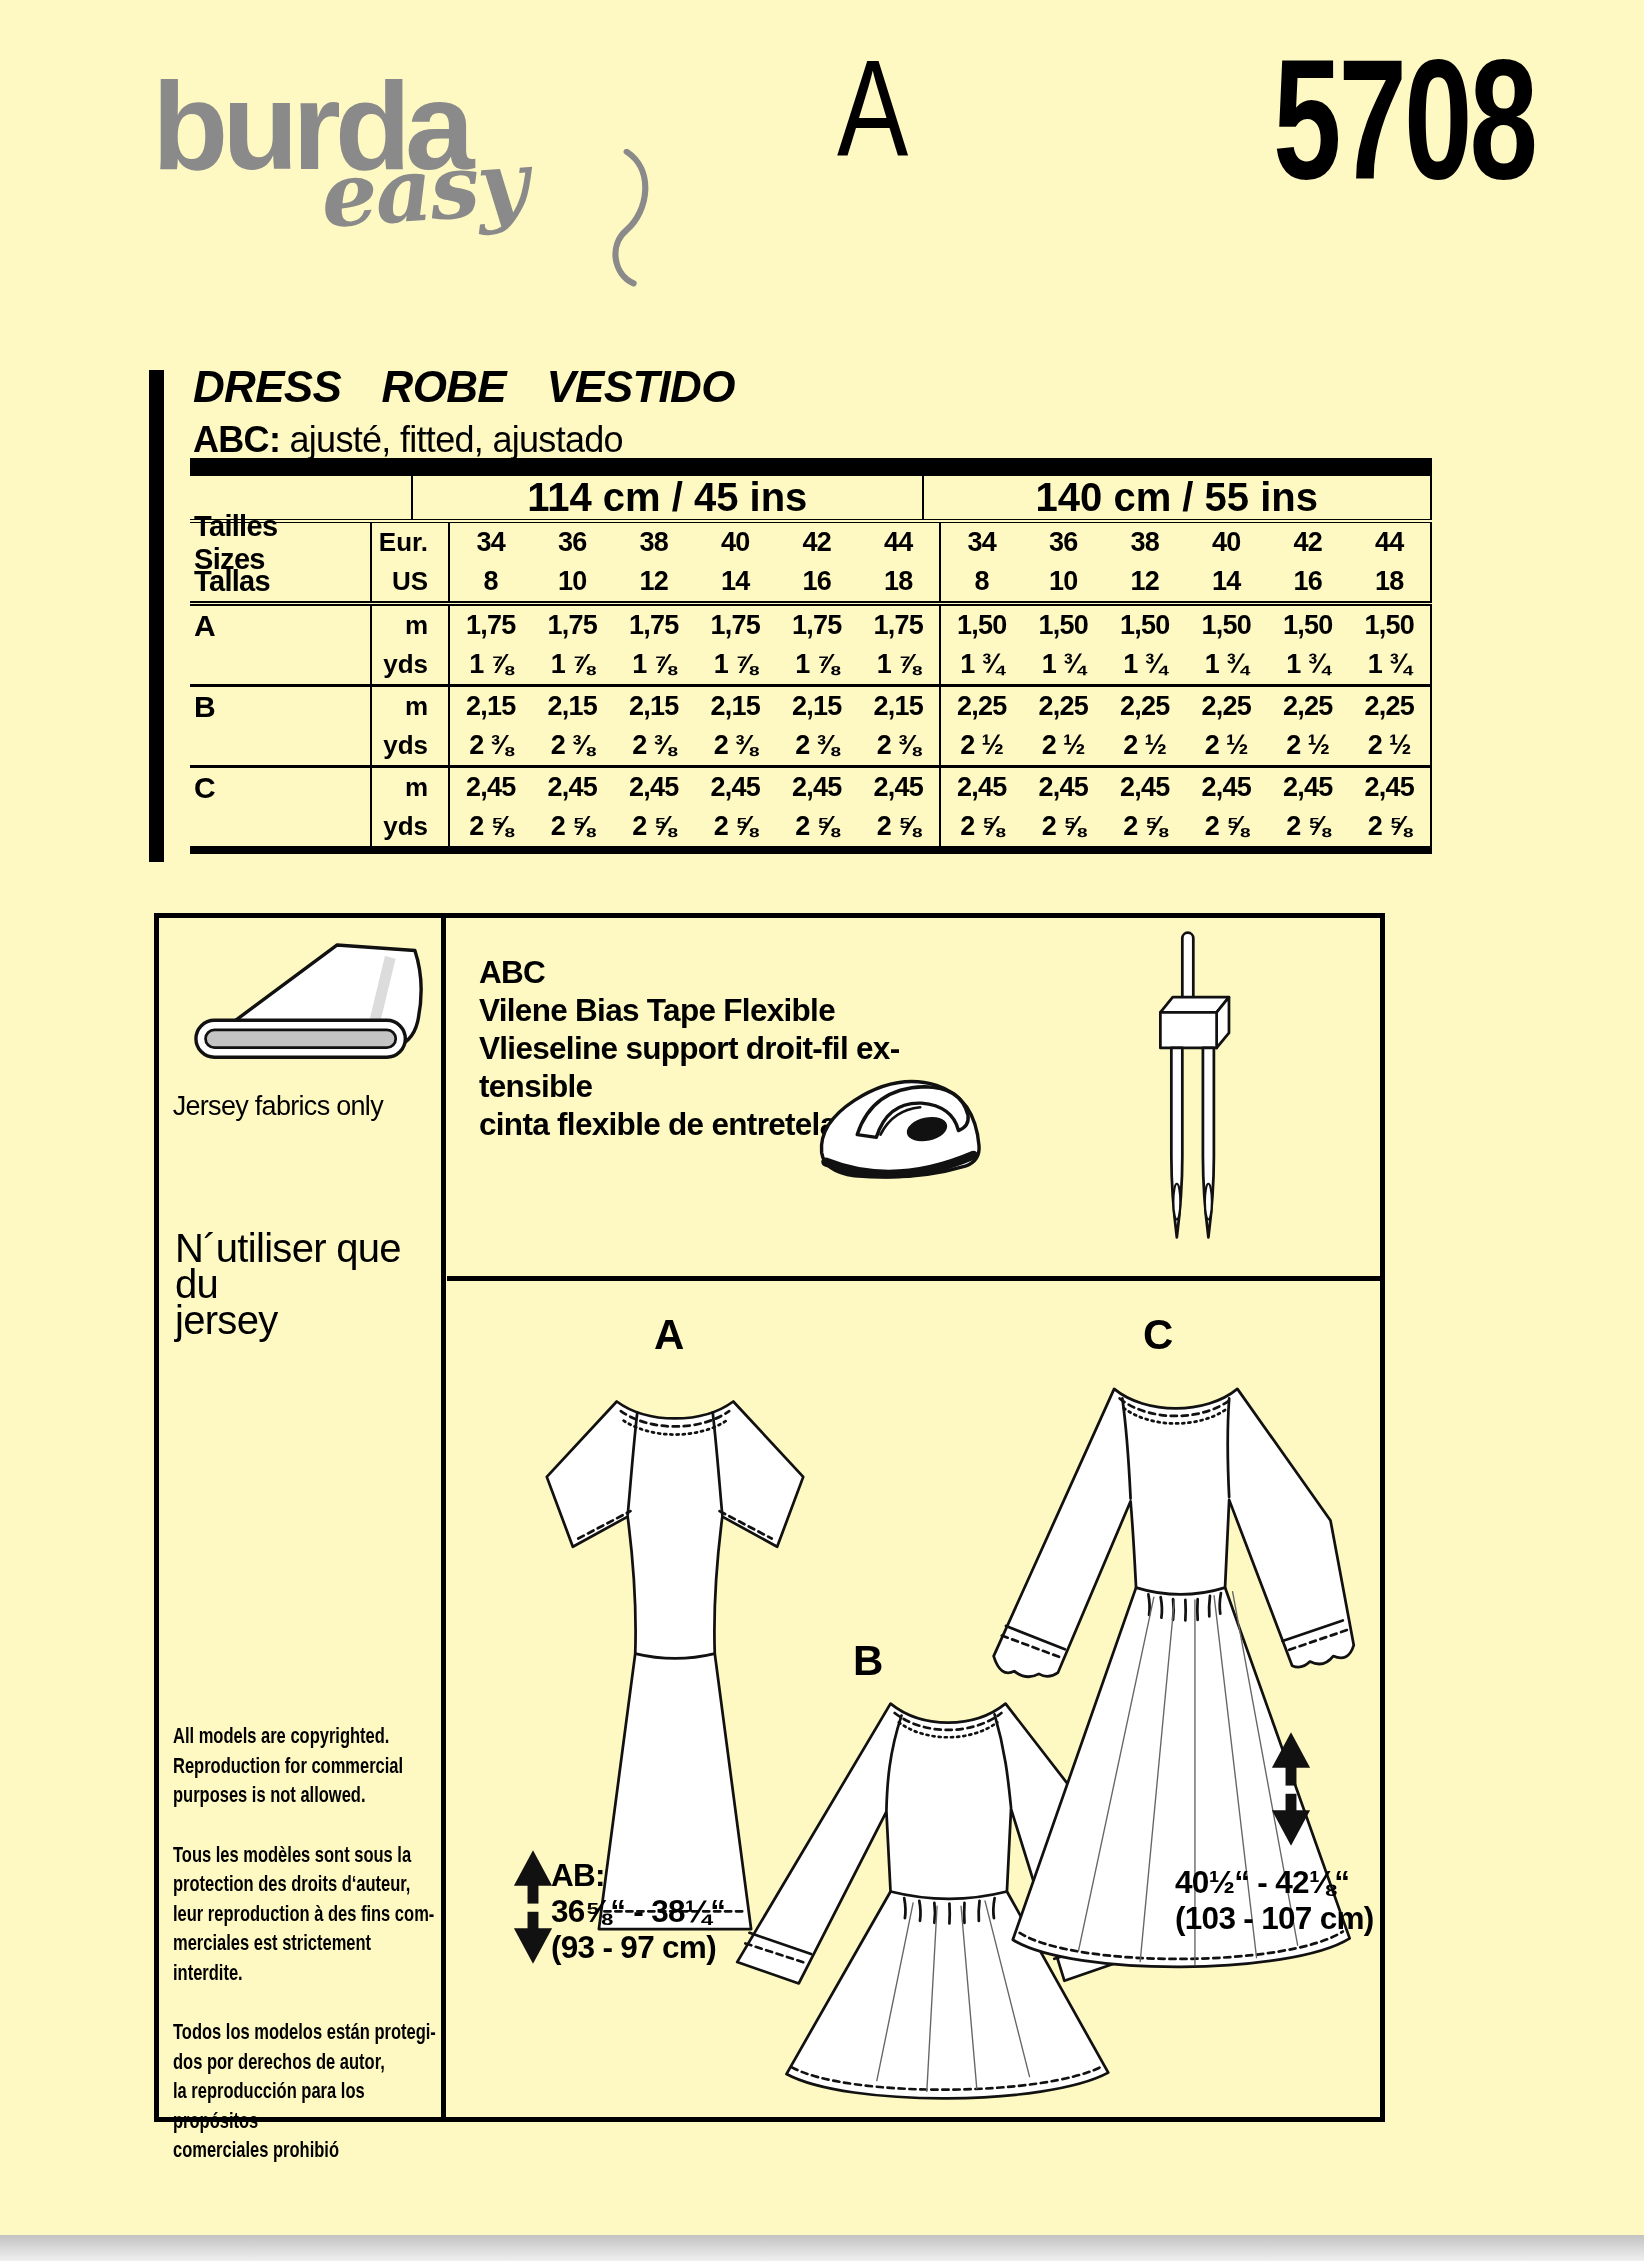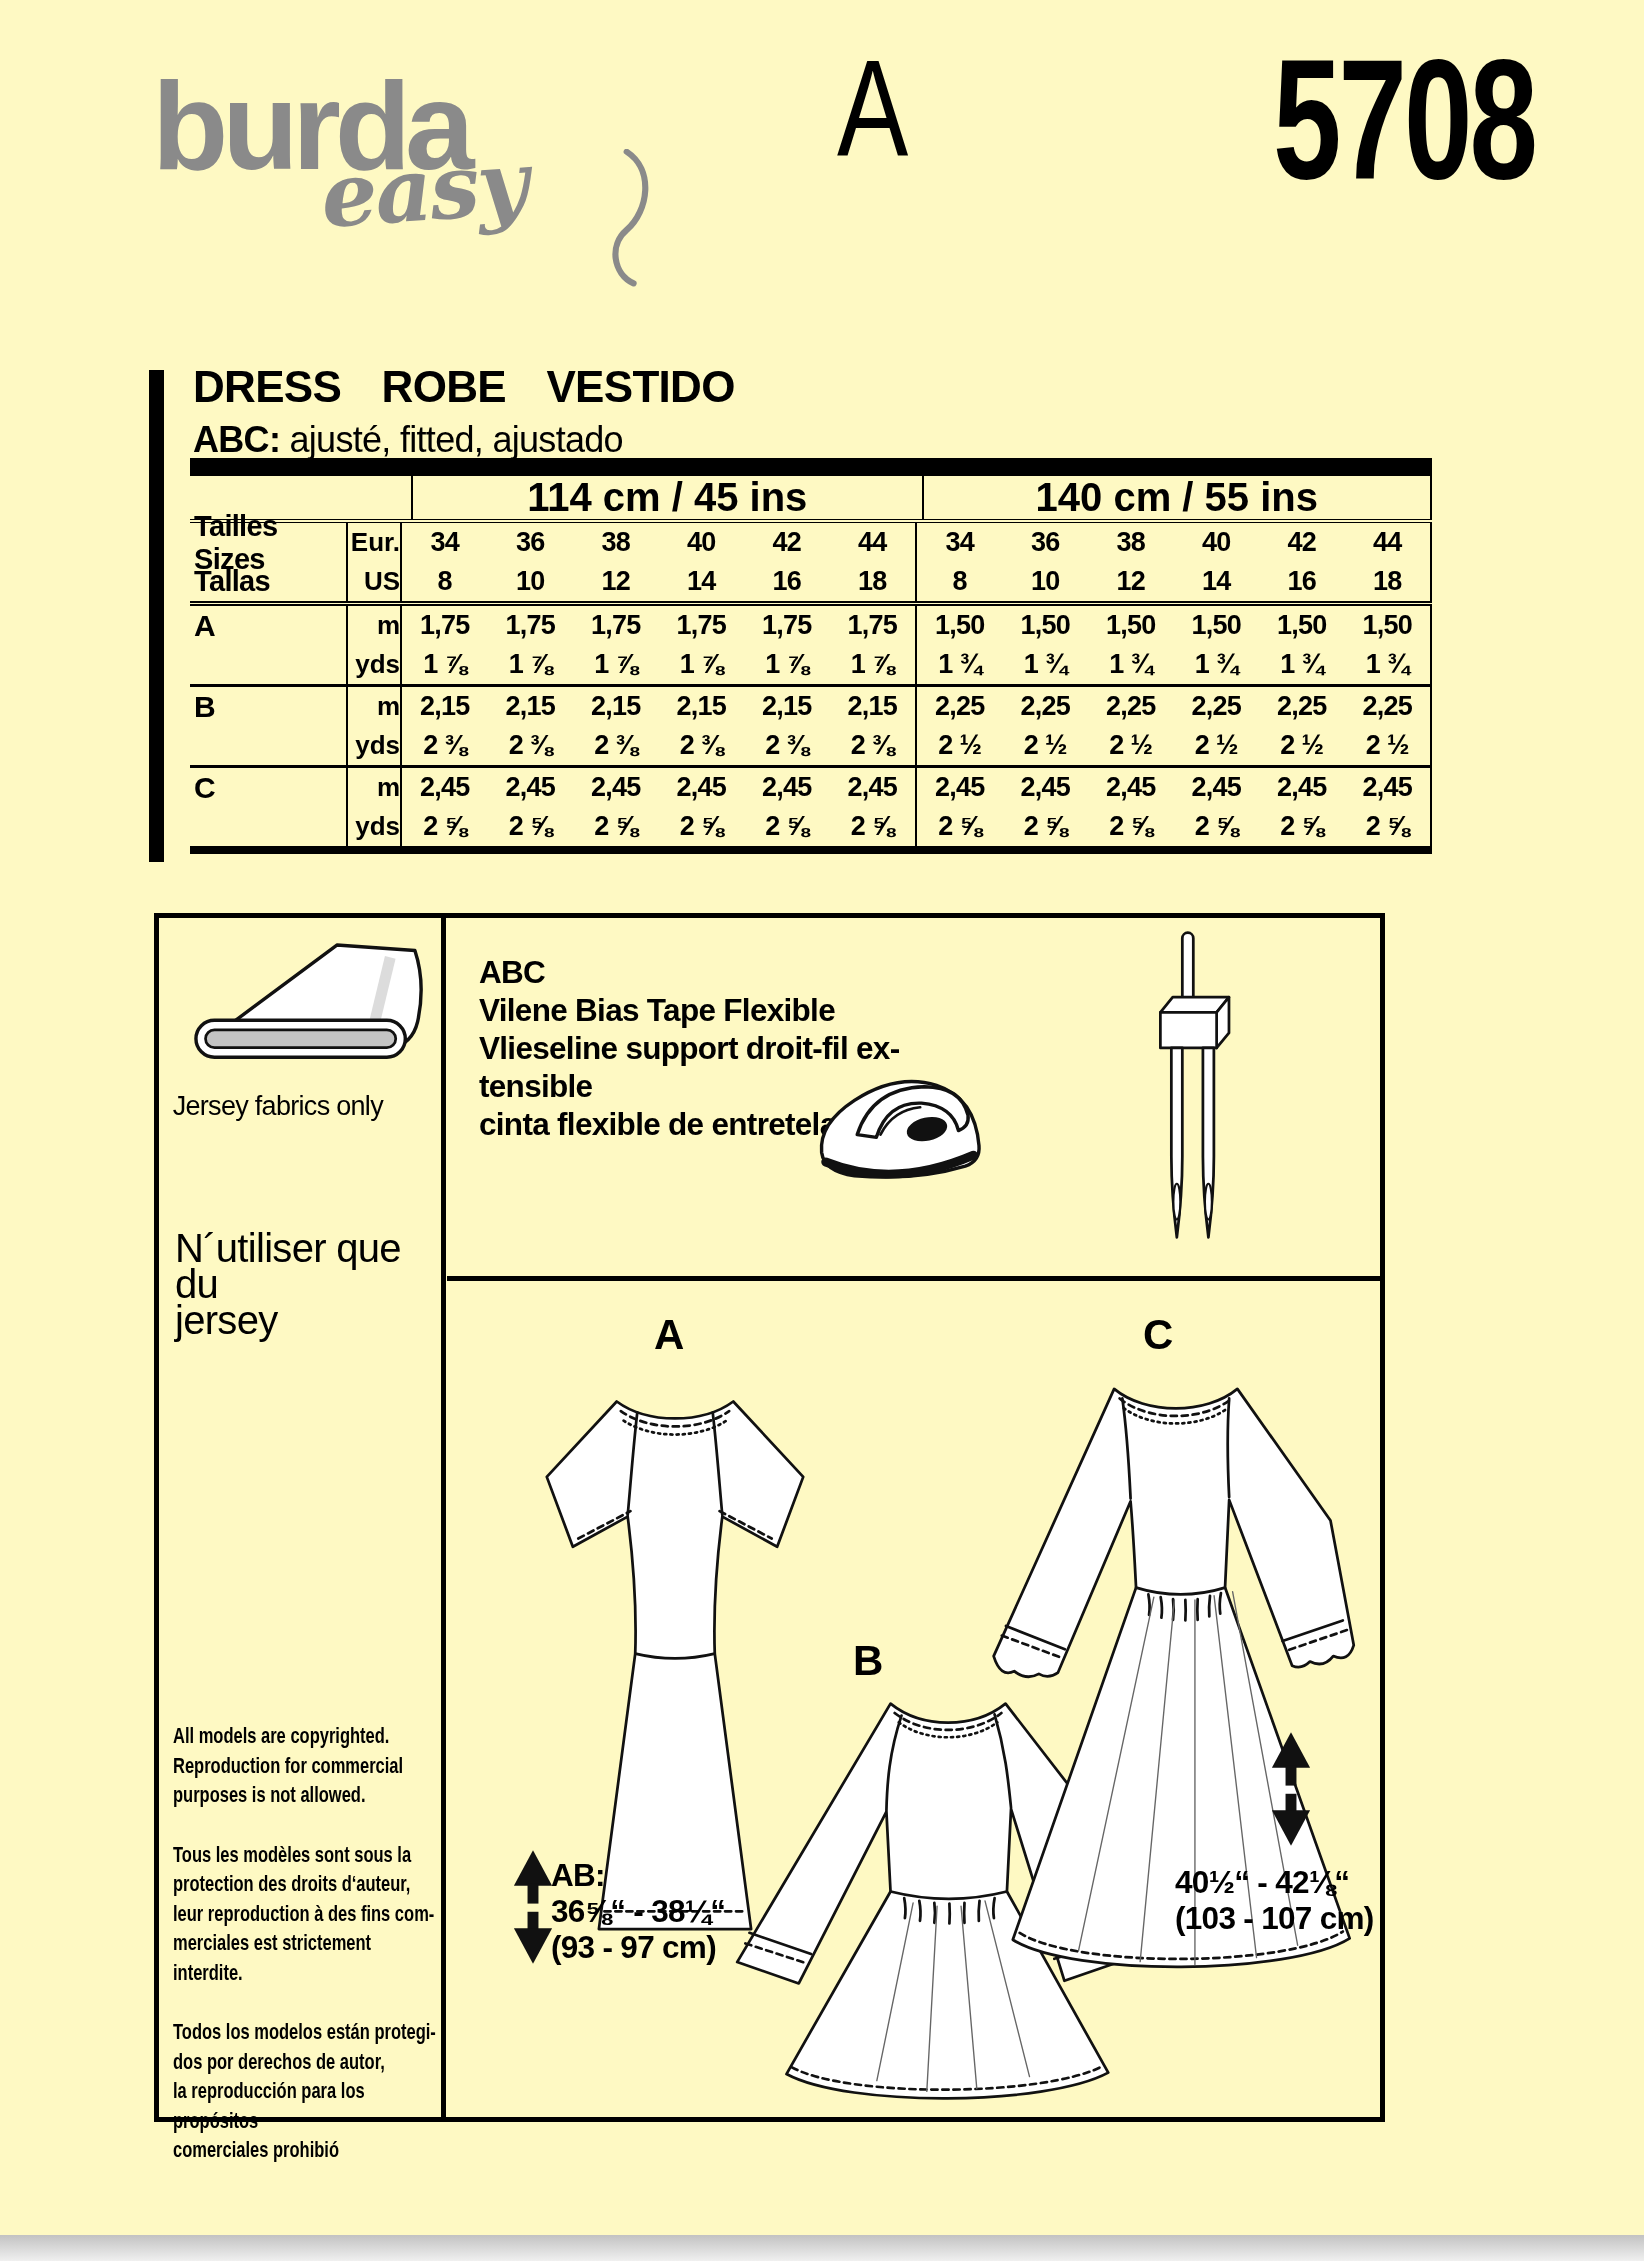--- a/index.html
+++ b/index.html
@@ -11,41 +11,41 @@
   .logo-burda{left:152px;top:63px;font-size:125px;font-weight:700;color:#8a8a8a;letter-spacing:-6.2px;line-height:1;}
   .logo-easy{left:321px;top:145px;font-family:"DejaVu Serif",serif;font-style:italic;font-weight:700;
              font-size:88px;color:#8a8a8a;letter-spacing:-2.1px;transform:rotate(-4deg);line-height:1;}
   .view-letter{left:837px;top:40px;font-size:137px;font-weight:400;line-height:1;
                transform:scaleX(.78);transform-origin:left top;}
   .pattern-number{left:1273px;top:33px;font-size:171px;font-weight:700;letter-spacing:-4.1px;line-height:1;
                   transform:scaleX(.72);transform-origin:left top;}
 
   
   .vbar{left:149px;top:370px;width:15px;height:492px;background:#000;}
-  .title-main{left:193px;top:362px;font-size:44px;font-weight:700;word-spacing:29px;letter-spacing:-0.7px;}
+  .title-main{left:193px;top:362px;font-size:44px;font-weight:700;word-spacing:29px;letter-spacing:-0.7px;font-style:italic;}
   .title-fit{left:193px;top:419px;font-size:36px;letter-spacing:-0.7px;}
   .title-fit b{font-weight:700;}
 
   
   .ytable{left:190px;top:458px;width:1242px;border-bottom:8.2px solid #000;}
   .ytable *{box-sizing:border-box;}
   .tbar{height:18px;background:#000;}
   .thdr{display:flex;height:47px;border-bottom:4.8px double #000;}
   .hspacer{width:221px;}
   .hcell{width:calc((100% - 221px)/2);display:flex;align-items:center;justify-content:center;
          font-size:40px;font-weight:700;border-left:2.1px solid #000;}
   .hcell.hc2{border-left:2.7px solid #000;border-right:2.1px solid #000;}
   .trowgrp{width:100%;}
   .grp-sizes{border-bottom:5.5px double #000;}
   .grp-a,.grp-b{border-bottom:3.4px solid #000;}
   .tline{display:flex;height:39px;align-items:center;}
   .c-label{width:156px;padding-left:4.1px;font-size:29px;font-weight:700;letter-spacing:-0.7px;word-spacing:18px;}
   .c-label.big{font-size:30px;}
-  .c-unit{width:54px;text-align:right;padding-right:0;font-size:26px;font-weight:700;
-          border-left:2.1px solid #000;align-self:stretch;display:flex;align-items:center;justify-content:flex-end;}
+  .c-unit{width:78px;text-align:right;padding-right:20px;font-size:26px;font-weight:700;
+          border-left:2.1px solid #000;align-self:stretch;display:flex;align-items:center;justify-content:flex-end;margin-left:24px;}
   .c-vals{flex:1;display:flex;border-left:2.1px solid #000;border-right:2.1px solid #000;align-self:stretch;}
   .c-vals span{flex:1;text-align:center;font-size:27px;font-weight:700;letter-spacing:-0.7px;
                display:flex;align-items:center;justify-content:center;}
   .c-vals span:nth-child(7){border-left:2.7px solid #000;}
 
   
   .midbox{left:154px;top:913px;width:1231px;height:1209px;border:5.5px solid #000;box-sizing:border-box;}
   .leftcol{position:absolute;left:0;top:0;bottom:0;width:282px;border-right:5.5px solid #000;}
   .notionscell{position:absolute;left:288px;top:0;right:0;height:358px;border-bottom:5.5px solid #000;}
   .drawcell{position:absolute;left:288px;top:363px;right:0;bottom:0;}

